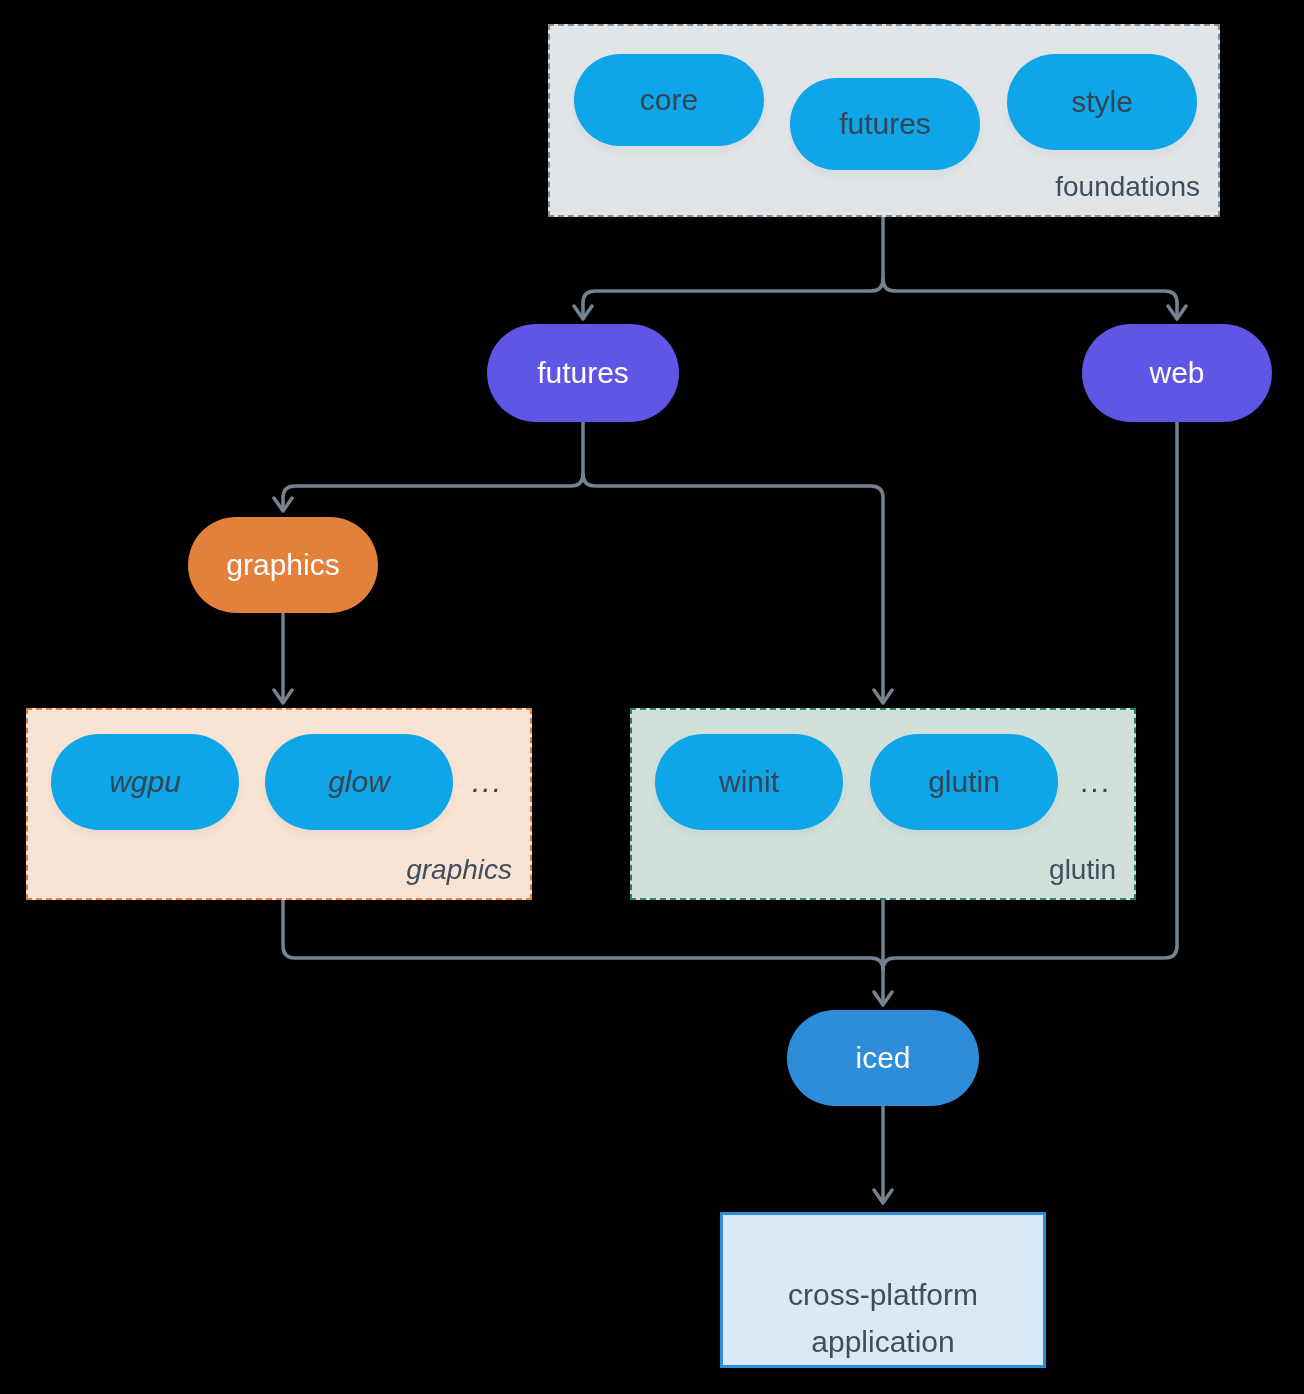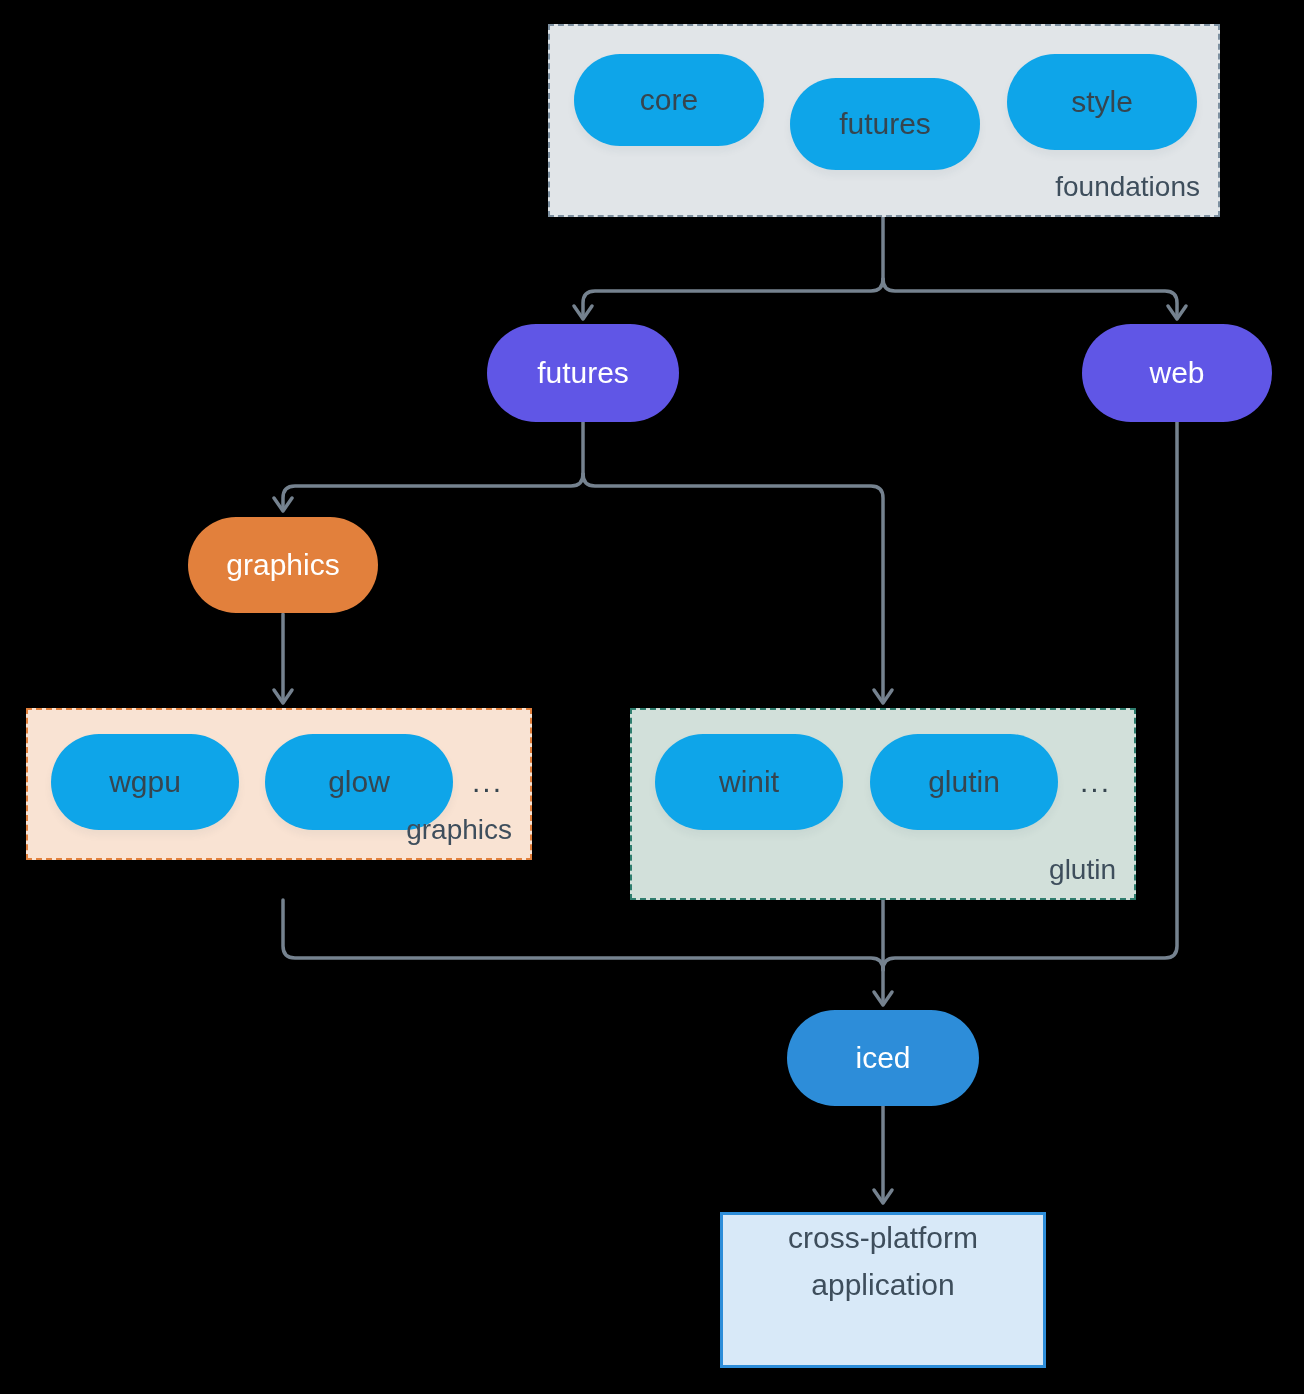--- a/index.html
+++ b/index.html
@@ -27,22 +27,22 @@
     stroke-linecap:round;stroke-linejoin:round;}
   .groupbox{position:absolute;box-sizing:border-box;}
   .groupbox .corner-label{
     position:absolute;right:18px;bottom:12px;font-size:28px;color:var(--label-text);
   }
   .foundations{
     left:548px;top:24px;width:672px;height:193px;
     background:var(--foundations-fill);border:2px dashed var(--foundations-border);
   }
   .renderers{
-    left:26px;top:708px;width:506px;height:152px;
-    background:var(--renderers-fill);border:2px dashed var(--orange);
+    left:26px;top:708px;width:506px;height:192px;
+    background:var(--renderers-fill);border:2px dashed var(--orange);font-style:italic;
   }
   .shells{
     left:630px;top:708px;width:506px;height:192px;
     background:var(--shells-fill);border:2px dashed var(--shells-border);
   }
   .pill{
     position:absolute;display:flex;align-items:center;justify-content:center;
     border-radius:60px;font-size:30px;color:var(--pill-text);background:#0ea5e9;
     box-shadow:0 5px 9px rgba(40,60,80,0.06);
   }
@@ -50,21 +50,21 @@
   .pill.purple{background:var(--purple);}
   .pill.orange{background:var(--orange);}
   .pill.blue{background:var(--blue);}
   .ellipsis{
     position:absolute;display:flex;align-items:center;justify-content:center;
     font-size:30px;color:var(--pill-text);letter-spacing:2px;
   }
   .app-box{
     position:absolute;left:720px;top:1212px;width:326px;height:156px;
     background:var(--app-fill);border:3px solid var(--blue);box-sizing:border-box;
-    display:flex;flex-direction:column;align-items:center;justify-content:flex-start;
+    display:flex;flex-direction:column;align-items:center;justify-content:flex-end;
     font-size:30px;color:var(--label-text);line-height:1.55;text-align:center;
   }
 </style>
 </head>
 <body>
 
 <div class="canvas">
 
   <svg class="connectors" viewBox="0 0 1304 1394" xmlns="http://www.w3.org/2000/svg">
 

